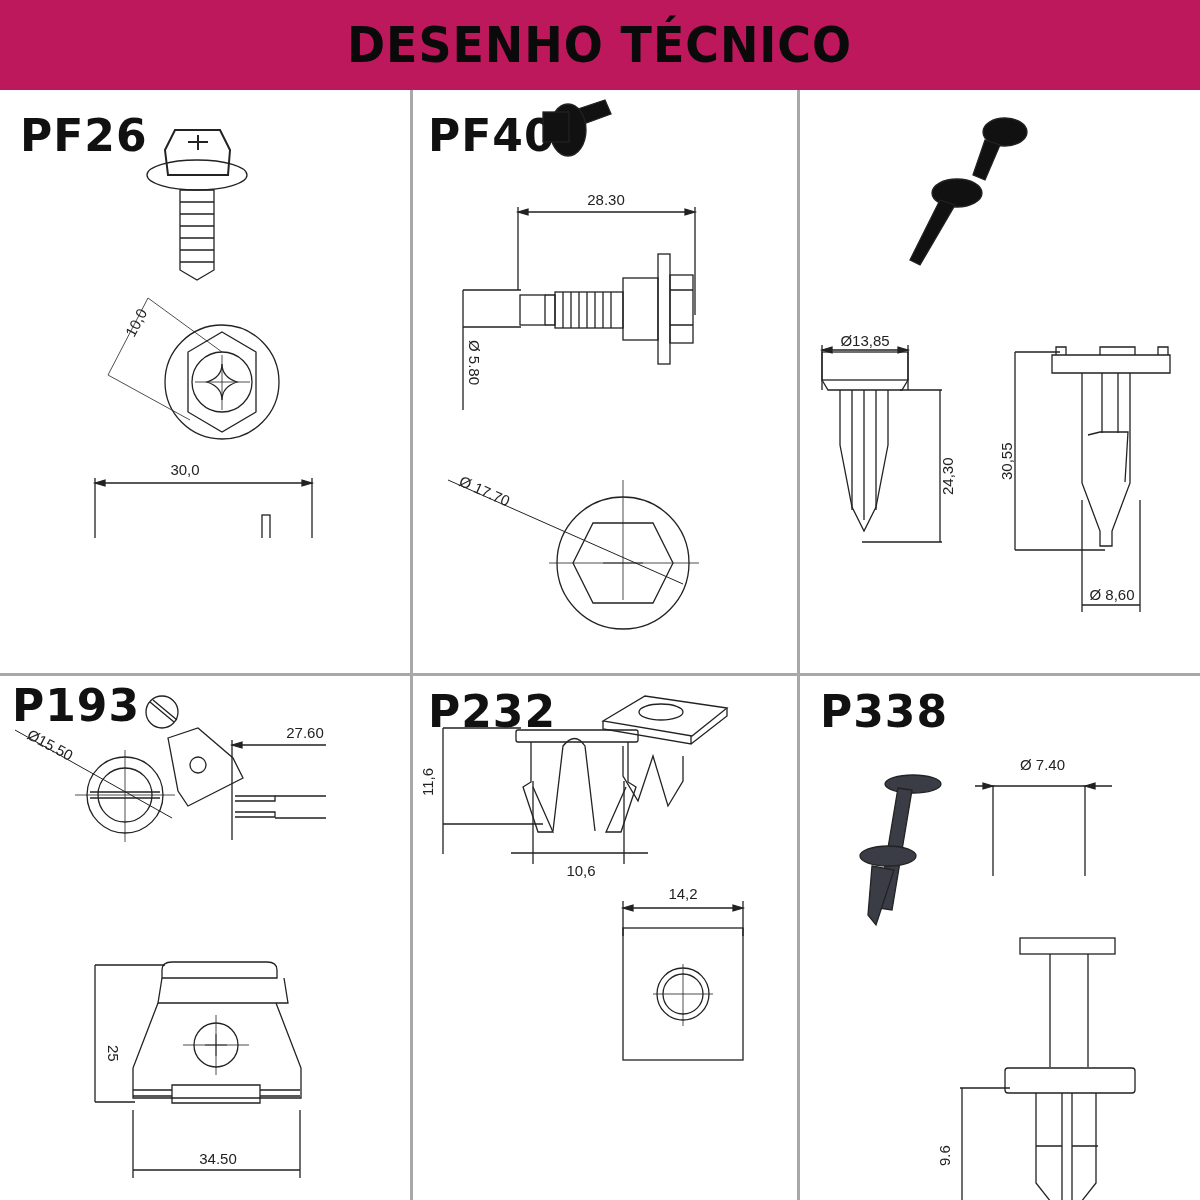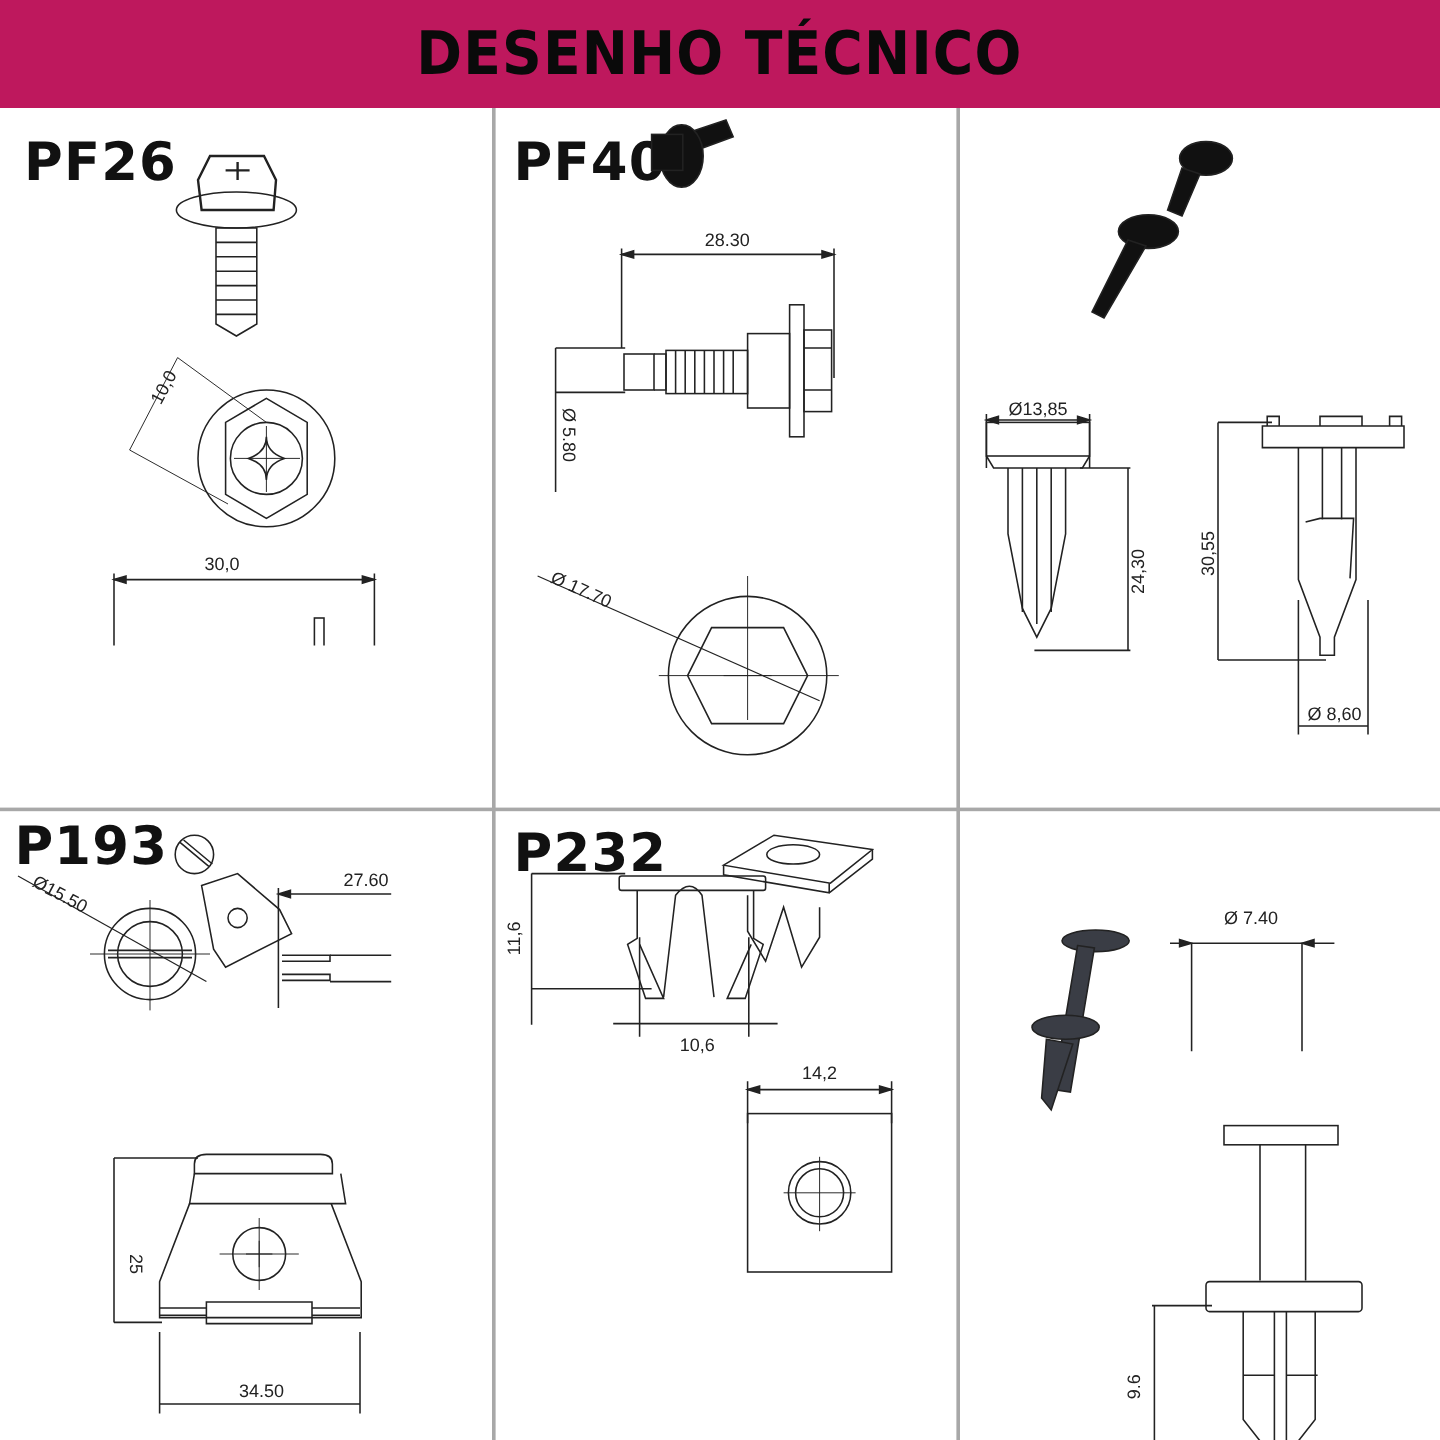--- a/index.html
+++ b/index.html
@@ -189,20 +189,21 @@
         <rect x="210" y="252" width="120" height="132"></rect>
         <circle cx="270" cy="318" r="26"></circle>
         <circle cx="270" cy="318" r="20"></circle>
         <path d="M270 288 v62 M240 318 h60" stroke-width="0.8"></path>
       </g>
       <text class="dim" x="270" y="223" text-anchor="middle" stroke="none">14,2</text>
     </svg>
   </div>
 
   <div class="cell" style="left:800px;top:586px;width:400px;height:524px">
+    <div class="code" style="left:20px;top:10px">P338</div>
     <svg width="400" height="524" fill="none" stroke="#222" stroke-width="1.3">
       <g fill="#3a3d45">
         <ellipse cx="113" cy="108" rx="28" ry="9"></ellipse>
         <path d="M98 112 l14 2 l-20 120 l-14 -2 z"></path>
         <ellipse cx="88" cy="180" rx="28" ry="10"></ellipse>
         <path d="M72 190 l22 4 l-18 55 l-8 -10 z"></path>
       </g>
       <g>
         <path d="M193 200 V110 M285 200 V110 M175 110 H312"></path>
         <path d="M193 110 l-10 -3 v6 z M285 110 l10 -3 v6 z" fill="#222"></path>

